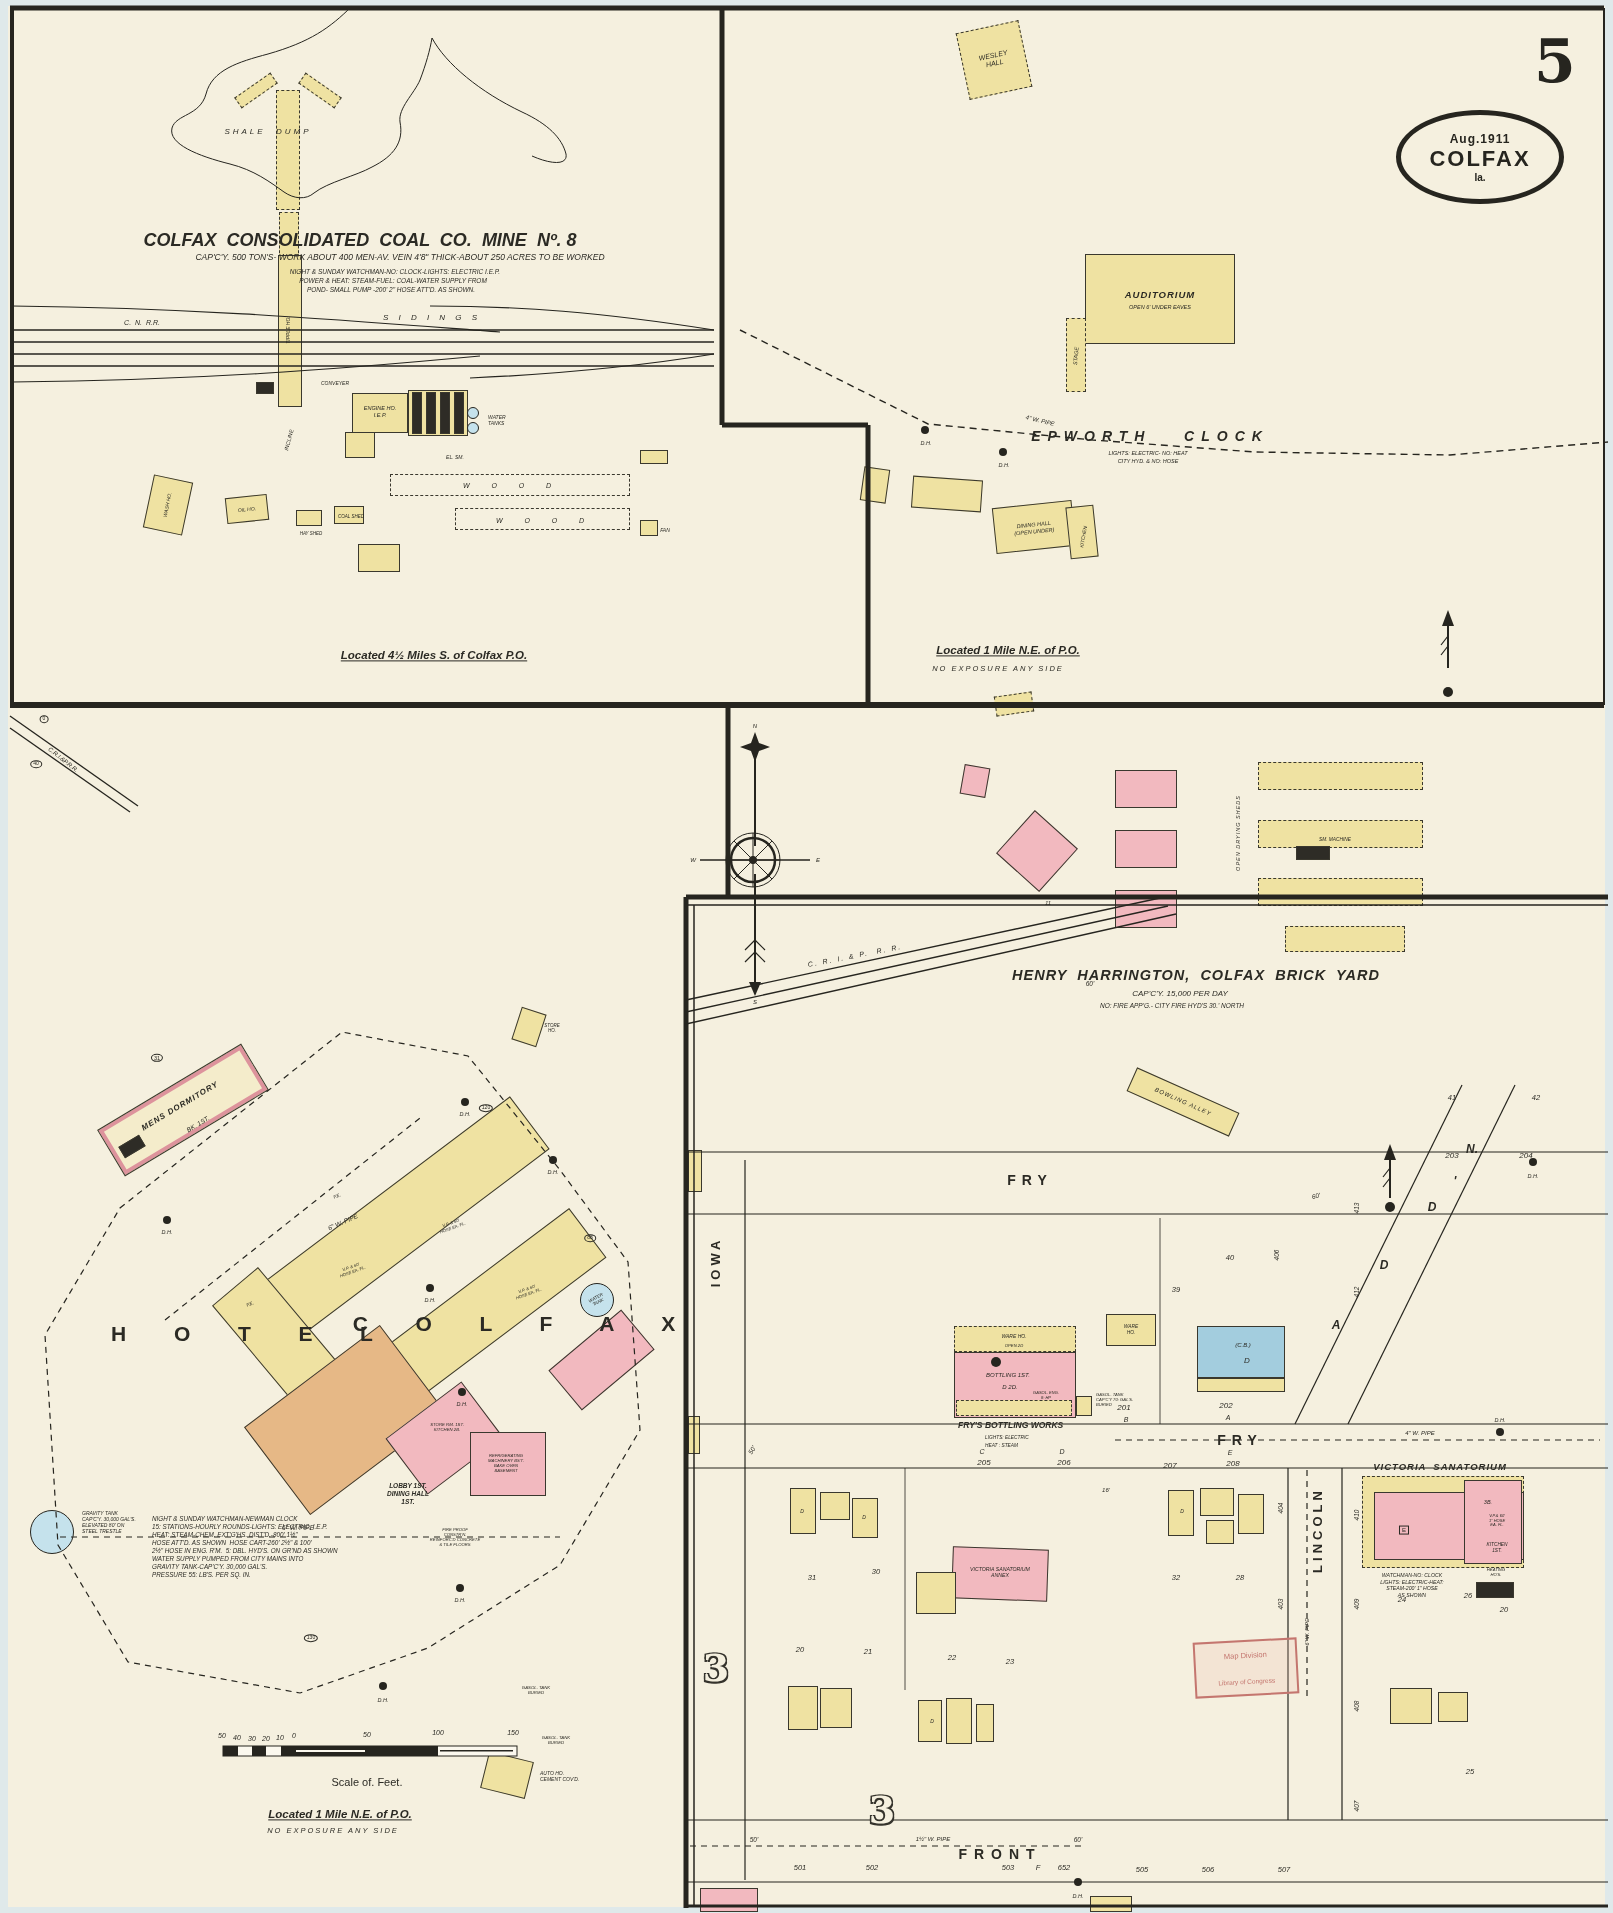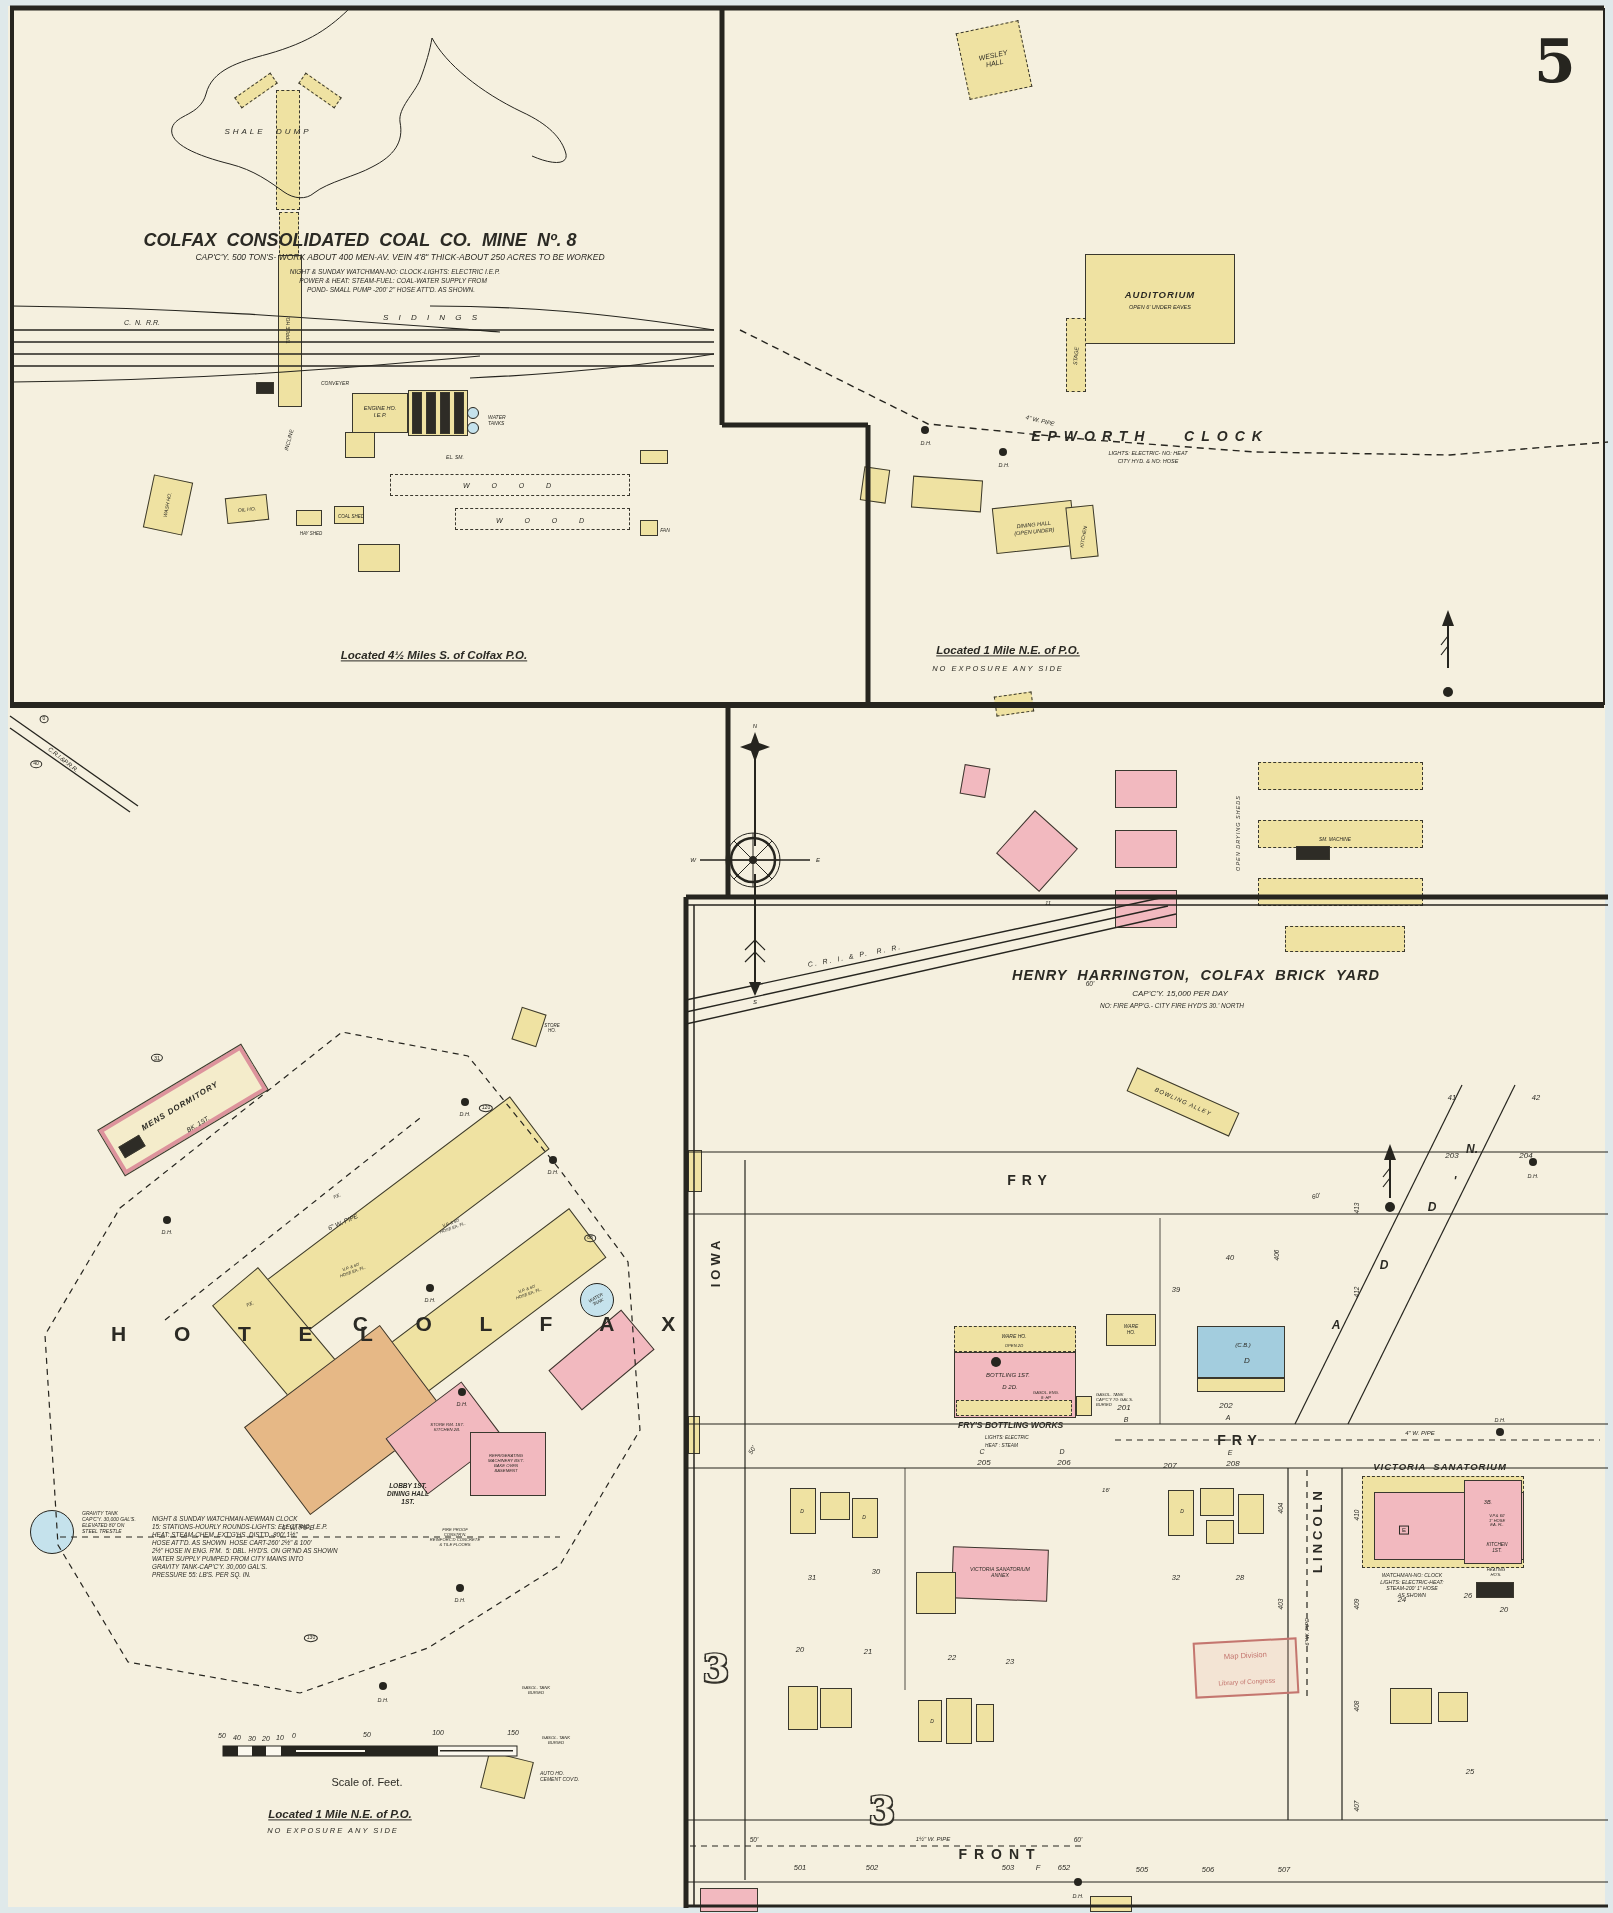--- a/index.html
+++ b/index.html
@@ -113,20 +113,25 @@
         <rect x="281" y="1746" width="13" height="10" fill="#26251f"></rect>
         <rect x="294" y="1746" width="73" height="10" fill="#26251f"></rect>
         <rect x="296" y="1750" width="69" height="2" fill="#fbf8ee"></rect>
         <rect x="367" y="1746" width="71" height="10" fill="#26251f"></rect>
         <rect x="440" y="1750" width="73" height="1.5" fill="#26251f"></rect>
         <circle cx="753" cy="860" r="22" fill="none" stroke="#26251f" stroke-width="2.5"></circle>
         <circle cx="753" cy="860" r="27" fill="none" stroke="#26251f" stroke-width="1"></circle>
         <circle cx="753" cy="860" r="4" fill="#26251f"></circle>
       </svg>
     <div id="sheetnum">5</div>
+    <div id="stamp">
+      <div class="s1">Aug.1911</div>
+      <div class="s2">COLFAX</div>
+      <div class="s3">Ia.</div>
+    </div>
     <div id="locstamp">
       <div class="l1">Map Division</div>
       <div class="l2">Library of Congress</div>
     </div>
   <div class="bld dash" style="left: 276px; top: 90px; width: 24px; height: 120px; background: rgb(239, 226, 162);"></div>
       <div class="bld dash" style="left: 234px; top: 84px; width: 44px; height: 13px; background: rgb(239, 226, 162); transform: rotate(-35deg);"></div>
       <div class="bld dash" style="left: 298px; top: 84px; width: 44px; height: 13px; background: rgb(239, 226, 162); transform: rotate(35deg);"></div>
       <div class="bld dash" style="left: 279px; top: 212px; width: 20px; height: 46px; background: rgb(239, 226, 162);"></div>
       <div class="bld" style="left: 278px; top: 255px; width: 24px; height: 152px; background: rgb(239, 226, 162);"></div>
       <div class="bld" style="left: 256px; top: 382px; width: 18px; height: 12px; background: rgb(46, 44, 38);"></div>

